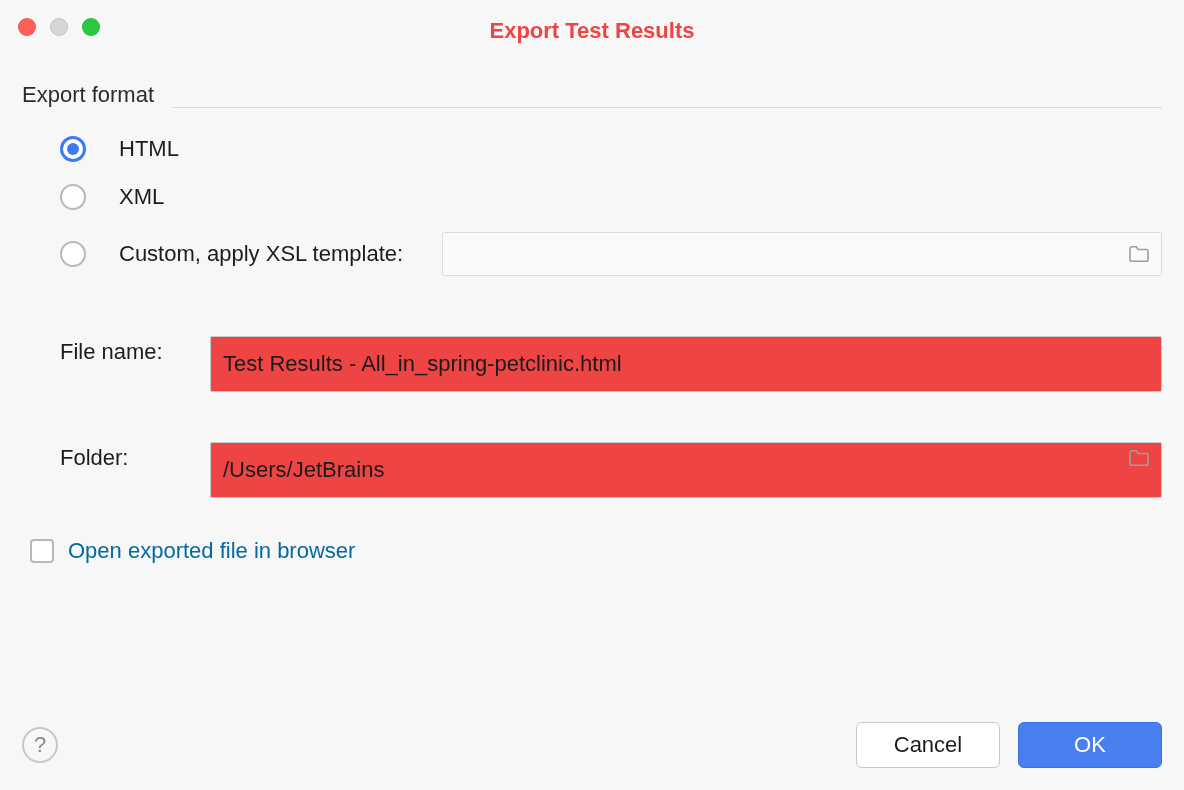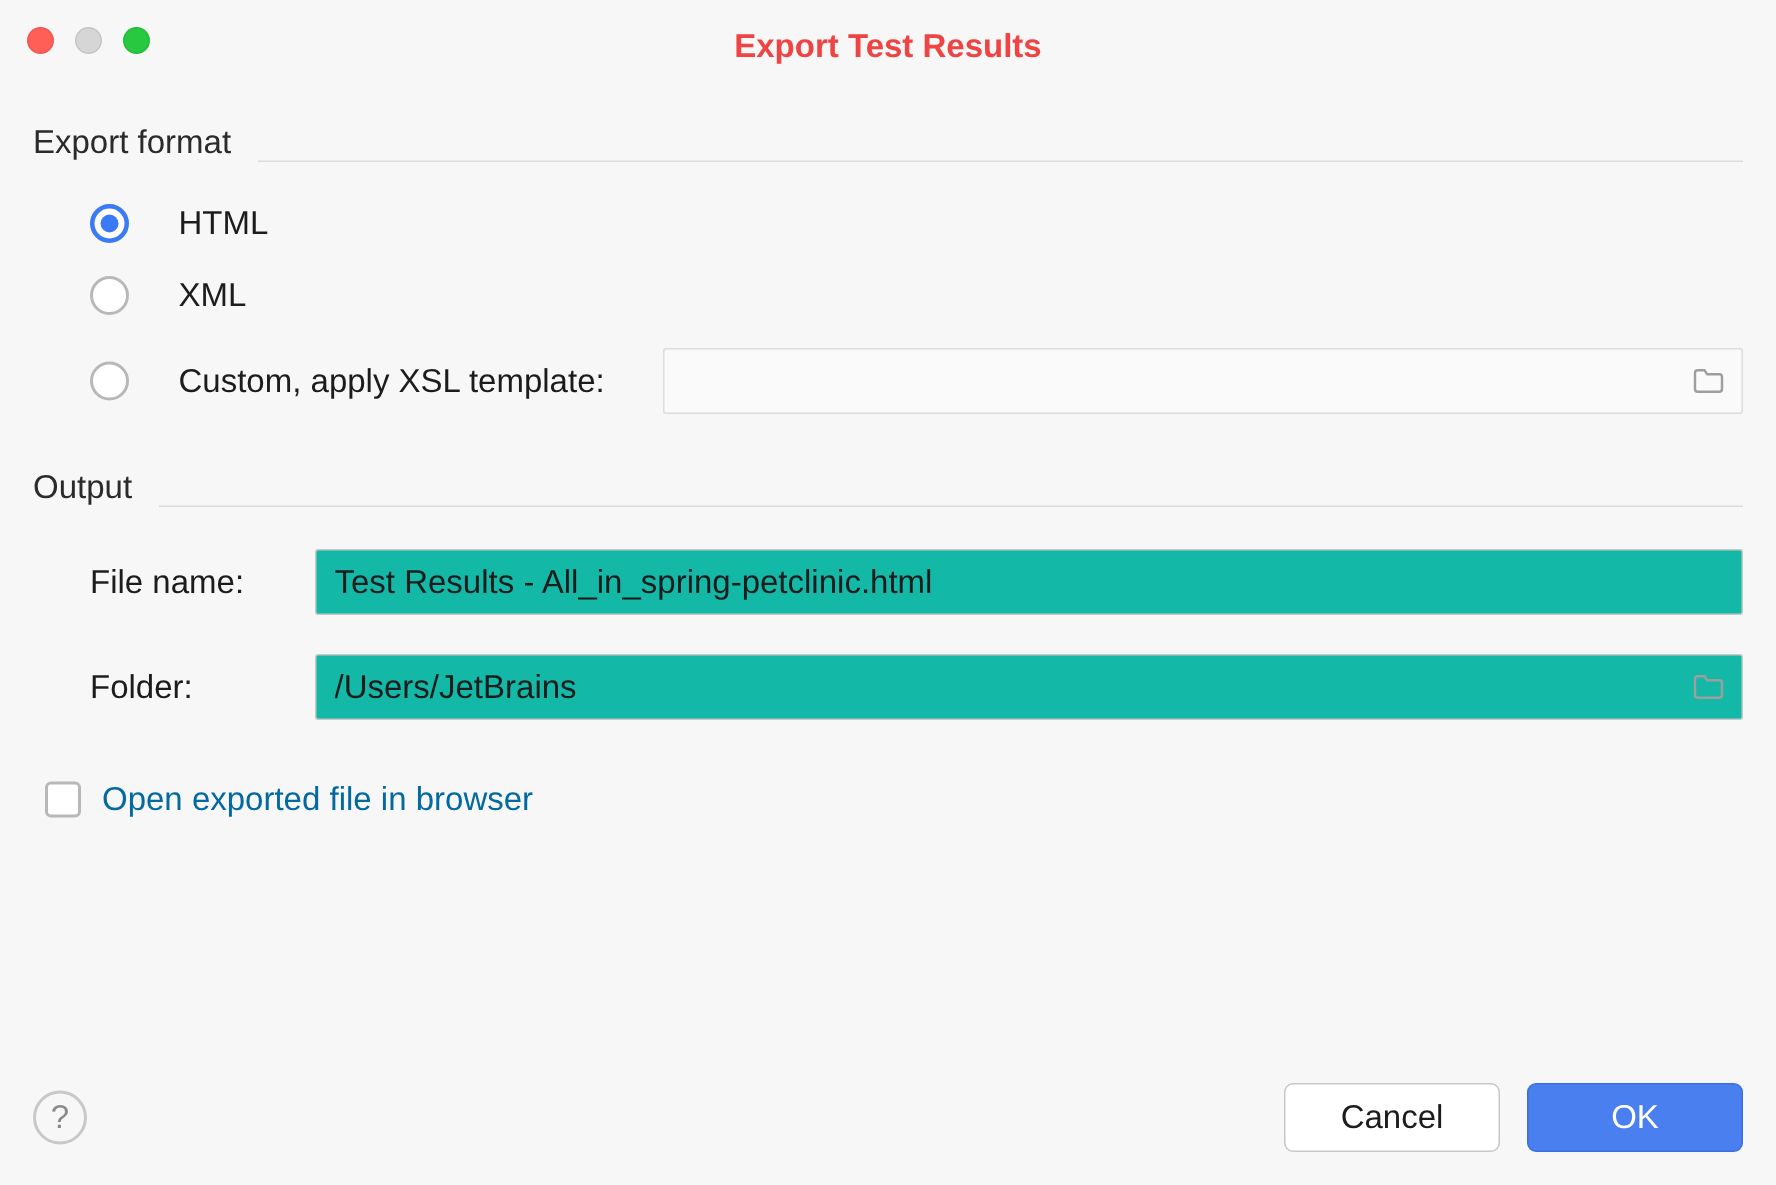--- a/index.html
+++ b/index.html
@@ -156,28 +156,29 @@
   }
   .field-label {
     font-size: 22px;
     color: #1c1c1c;
   }
   .text-input-wrap {
     position: relative;
   }
   .text-input {
     width: 100%;
-    height: 44px;
+    height: 56px;
     border: 1px solid #c8c8c8;
-    background: #14b8a6;
+    background: #ef4444;
     border-radius: 2px;
     padding: 0 12px;
     font-size: 22px;
     color: #1c1c1c;
     outline: none;
+    margin-top: 24px;
   }
   .text-input.with-icon {
     padding-right: 44px;
   }
   .checkbox-row {
     display: flex;
     align-items: center;
     padding-left: 8px;
   }
   .checkbox {
@@ -270,24 +271,20 @@
         <div class="radio-label">Custom, apply XSL template:</div>
         <div class="xsl-input-wrap">
           <input class="xsl-input" type="text" disabled="" value="" style="">
           <svg class="folder-icon" viewBox="0 0 24 20" fill="none" stroke="currentColor" stroke-width="1.8">
             <path d="M2 4 C2 2.8 2.8 2 4 2 L9 2 L11 5 L20 5 C21.2 5 22 5.8 22 7 L22 16 C22 17.2 21.2 18 20 18 L4 18 C2.8 18 2 17.2 2 16 Z"></path>
           </svg>
         </div>
       </div>
     </div>
 
-    <div class="section-header">
-      <div class="section-header-label">Output</div>
-      <div class="section-header-line"></div>
-    </div>
 
     <div class="output-grid">
       <div class="field-label">File name:</div>
       <div class="text-input-wrap">
         <input class="text-input" type="text" value="Test Results - All_in_spring-petclinic.html" style="">
       </div>
 
       <div class="field-label">Folder:</div>
       <div class="text-input-wrap">
         <input class="text-input with-icon" type="text" value="/Users/JetBrains" style="">

